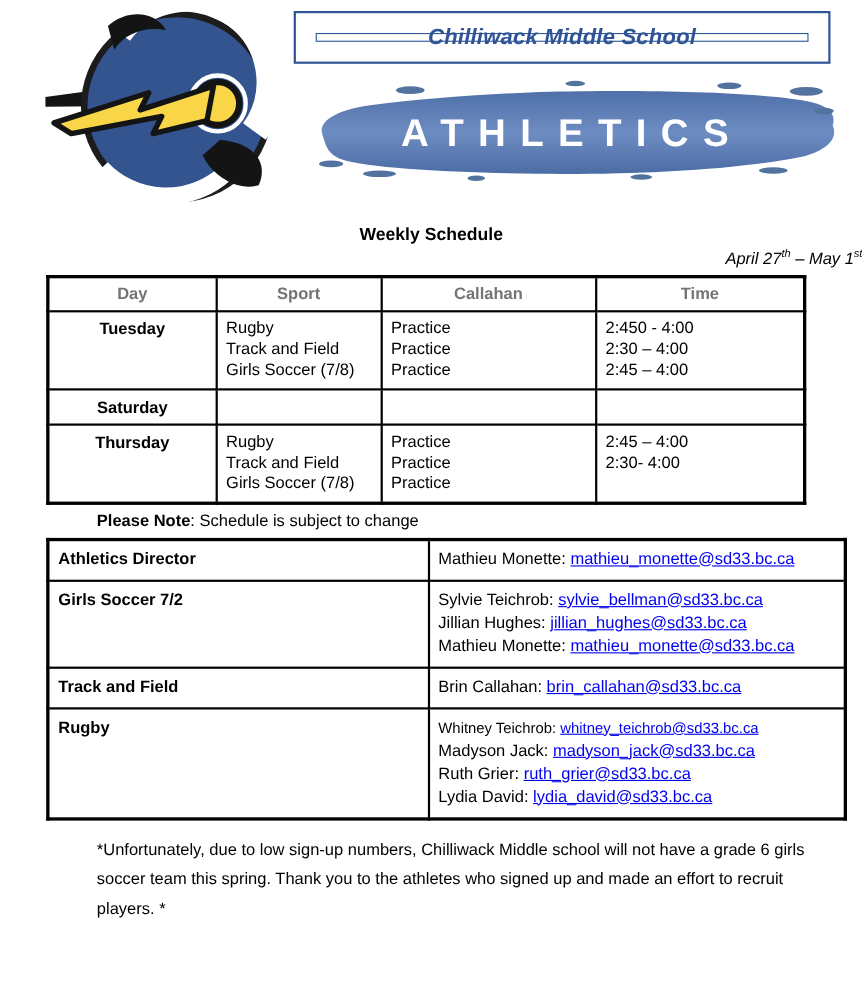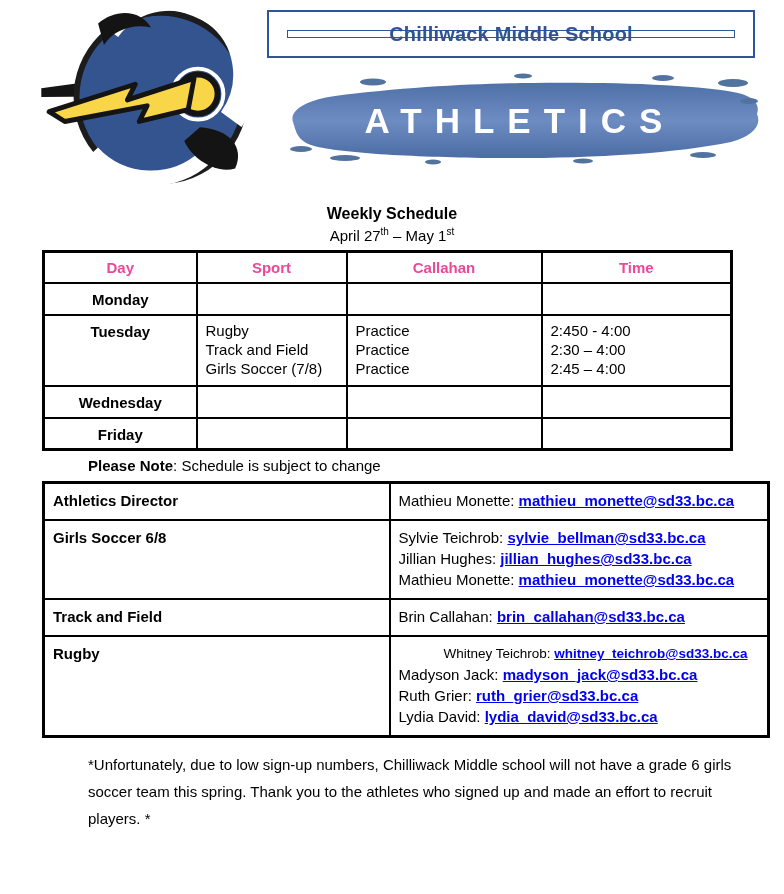--- a/index.html
+++ b/index.html
@@ -8,52 +8,52 @@
     width: 784px; height: 894px;
     font-family: "Liberation Sans", sans-serif;
     color: #000;
     overflow: hidden;
     position: relative;
   }
   .header { position: relative; height: 192px; }
   .logo { position: absolute; left: 40px; top: 4px; width: 218px; height: 186px; }
   .school-box {
     position: absolute; left: 267px; top: 10px; width: 488px; height: 48px;
-    border: 2px solid #2E5597; padding: 18px; background: #fff;
+    border: 2px solid #2E5597; padding: 18px; background: #fff; font-style: italic;
   }
   .school-box-inner {
     border: 1px solid #2E5597; height: 100%;
     display: flex; align-items: center; justify-content: center;
   }
   .school-name { font-weight: bold; font-size: 20px; color: #2F5496; letter-spacing: 0.2px; }
   .banner { position: absolute; left: 283px; top: 70px; width: 482px; height: 98px; }
 
   .sched-title { text-align: center; font-weight: bold; font-size: 16px; line-height: 19px; margin-top: 12px; }
-  .sched-date  { text-align: center; font-size: 15px; line-height: 18px; }
+  .sched-date  { text-align: right; font-size: 15px; line-height: 18px; font-style: italic; }
   .sched-date sup { font-size: 10px; }
 
   table.grid { border-collapse: collapse; table-layout: fixed; border: 3px solid #000; }
   table.grid th, table.grid td { border: 2px solid #000; }
 
   table.schedule { margin: 5px 0 0 42px; width: 688px; }
-  .schedule th { font-size: 15px; font-weight: bold; color: #ec4899; height: 31px; text-align: center; }
+  .schedule th { font-size: 15px; font-weight: bold; color: #737373; height: 31px; text-align: center; }
   .schedule td.day { font-weight: bold; text-align: center; vertical-align: top; padding-top: 7px; font-size: 15px; }
   .schedule td.cell { vertical-align: top; padding: 5px 8px 7px 8px; font-size: 15px; }
   .schedule td.cell div { line-height: 19px; }
   .schedule tr.empty td { height: 32px; }
 
   .note { margin: 6px 0 7px 88px; font-size: 15px; }
   .note b { font-weight: bold; }
 
   table.contacts { margin: 0 0 0 42px; width: 728px; }
   .contacts td.role { width: 346px; font-weight: bold; font-size: 15px; vertical-align: top; padding: 8px 8px 9px 8px; }
   .contacts td.people { vertical-align: top; padding: 6px 8px 8px 8px; font-size: 15px; }
   .contacts td.people div { line-height: 21px; }
-  .contacts td.people div.small-line { font-size: 13.5px; margin-left: 45px; }
-  a.email-link { color: #0000EE; text-decoration: underline; cursor: pointer; font-weight: bold; }
+  .contacts td.people div.small-line { font-size: 13.5px; }
+  a.email-link { color: #0000EE; text-decoration: underline; cursor: pointer; }
 
   .footnote { margin: 13px 0 0 88px; width: 662px; font-size: 15px; line-height: 27px; }
 </style>
 </head>
 <body>
 
 <div class="header">
 
   <svg class="logo" viewBox="0 0 220 190" aria-hidden="true">
     <polygon points="0,86 118,70 124,94 0,95" fill="#141414"></polygon>
@@ -111,71 +111,76 @@
     </colgroup>
   <thead>
       <tr id="sched-head">
         <th>Day</th>
         <th>Sport</th>
         <th>Callahan</th>
         <th>Time</th>
       </tr>
     </thead>
   <tbody id="sched-body">
+      <tr>
+        <td class="day">Tuesday</td>
+        <td class="cell">
+          <div>Rugby</div>
+          <div>Track and Field</div>
+          <div>Girls Soccer (7/8)</div>
+        </td>
+        <td class="cell">
+          <div>Practice</div>
+          <div>Practice</div>
+          <div>Practice</div>
+        </td>
+        <td class="cell">
+          <div>2:450 - 4:00</div>
+          <div>2:30 – 4:00</div>
+          <div>2:45 – 4:00</div>
+        </td>
+      </tr>
       <tr class="empty">
-        <td class="day">Monday</td>
+        <td class="day">Saturday</td>
         <td class="cell"></td>
         <td class="cell"></td>
         <td class="cell"></td>
       </tr>
       <tr>
-        <td class="day">Tuesday</td>
+        <td class="day">Thursday</td>
         <td class="cell">
           <div>Rugby</div>
           <div>Track and Field</div>
           <div>Girls Soccer (7/8)</div>
         </td>
         <td class="cell">
           <div>Practice</div>
           <div>Practice</div>
           <div>Practice</div>
         </td>
         <td class="cell">
-          <div>2:450 - 4:00</div>
-          <div>2:30 – 4:00</div>
           <div>2:45 – 4:00</div>
-        </td>
-      </tr>
-      <tr class="empty">
-        <td class="day">Wednesday</td>
-        <td class="cell"></td>
-        <td class="cell"></td>
-        <td class="cell"></td>
-      </tr>
-      <tr class="empty">
-        <td class="day">Friday</td>
-        <td class="cell"></td>
-        <td class="cell"></td>
-        <td class="cell"></td>
+          <div>2:30- 4:00</div>
+        </td>
       </tr>
     </tbody>
 </table>
 
 <div class="note"><b>Please Note</b><span>: Schedule is subject to change</span></div>
 
 <table class="grid contacts">
   <tbody id="contacts-body">
       <tr>
         <td class="role">Athletics Director</td>
         <td class="people">
           <div><span>Mathieu Monette: </span><a class="email-link" href="#">mathieu_monette@sd33.bc.ca</a></div>
         </td>
       </tr>
       <tr>
-        <td class="role">Girls Soccer 6/8</td>
+        <td class="role">Girls Soccer 7/2</td>
         <td class="people">
           <div><span>Sylvie Teichrob: </span><a class="email-link" href="#">sylvie_bellman@sd33.bc.ca</a></div>
           <div><span>Jillian Hughes: </span><a class="email-link" href="#">jillian_hughes@sd33.bc.ca</a></div>
           <div><span>Mathieu Monette: </span><a class="email-link" href="#">mathieu_monette@sd33.bc.ca</a></div>
         </td>
       </tr>
       <tr>
         <td class="role">Track and Field</td>
         <td class="people">
           <div><span>Brin Callahan: </span><a class="email-link" href="#">brin_callahan@sd33.bc.ca</a></div>

